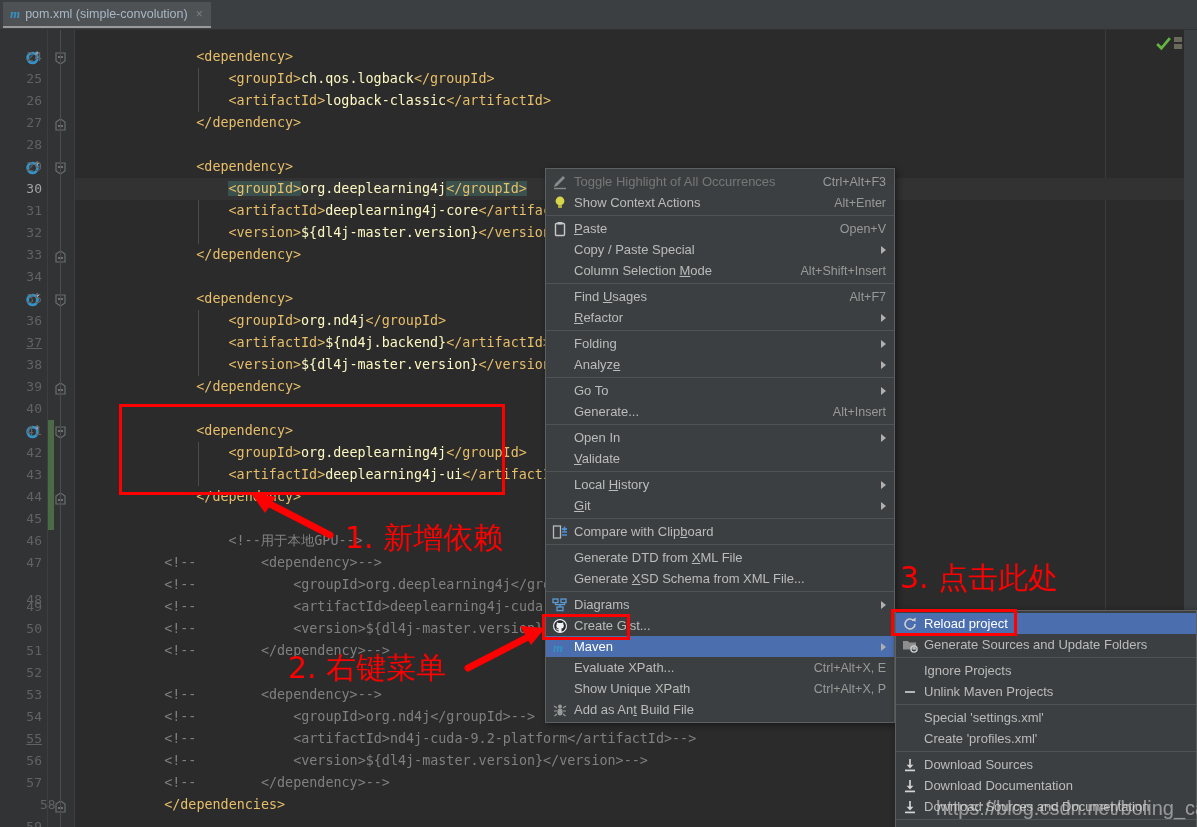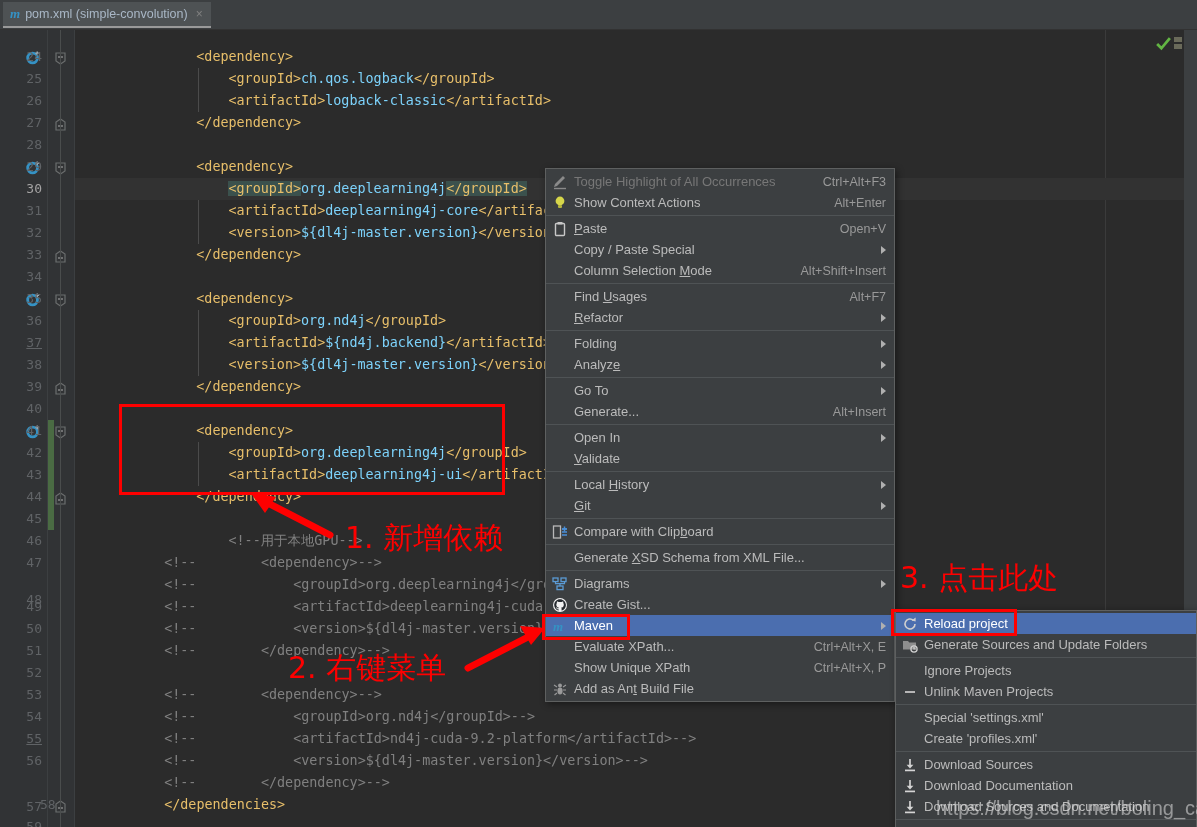--- a/index.html
+++ b/index.html
@@ -65,21 +65,21 @@
     font-family: "DejaVu Sans Mono", monospace;
   }
   .ln.cur { color: #a4a3a3; }
   .cur-line-bg {
     position: absolute; left: 0; top: 0; width: 100%; height: 22px;
     background: #323232;
   }
 
   
   .tg  { color: #e8bf6a; }         
-  .txt { color: #7dd3fc; margin-top: 41px; }         
+  .txt { color: #fef9c3; margin-top: 41px; }         
   .cm  { color: #808080; }         
   .hl  { background: #3b514d; }    
 
   
   .dep-ico {
     position: absolute; left: 26px; width: 14px; height: 14px;
   }
   .fold {
     position: absolute; left: 55px; width: 11px; height: 11px;
   }
@@ -300,21 +300,21 @@
         <div class="ln" style="position: absolute; top: 522px; left: 0px; width: 42px; height: 22px; line-height: 22px;">47</div>
         <div class="ln" style="position: absolute; top: 544px; left: 0px; width: 42px; height: 22px; line-height: 22px; margin-top: 15px;">48</div>
         <div class="ln" style="position: absolute; top: 566px; left: 0px; width: 42px; height: 22px; line-height: 22px;">49</div>
         <div class="ln" style="position: absolute; top: 588px; left: 0px; width: 42px; height: 22px; line-height: 22px;">50</div>
         <div class="ln" style="position: absolute; top: 610px; left: 0px; width: 42px; height: 22px; line-height: 22px;">51</div>
         <div class="ln" style="position: absolute; top: 632px; left: 0px; width: 42px; height: 22px; line-height: 22px;">52</div>
         <div class="ln" style="position: absolute; top: 654px; left: 0px; width: 42px; height: 22px; line-height: 22px;">53</div>
         <div class="ln" style="position: absolute; top: 676px; left: 0px; width: 42px; height: 22px; line-height: 22px;">54</div>
         <div class="ln" style="position: absolute; top: 698px; left: 0px; width: 42px; height: 22px; line-height: 22px; text-decoration: underline;">55</div>
         <div class="ln" style="position: absolute; top: 720px; left: 0px; width: 42px; height: 22px; line-height: 22px;">56</div>
-        <div class="ln" style="position: absolute; top: 742px; left: 0px; width: 42px; height: 22px; line-height: 22px; margin-top: 24px;">57</div>
+        <div class="ln" style="position: absolute; top: 742px; left: 0px; width: 42px; height: 22px; line-height: 22px;">57</div>
         <div class="ln" style="position: absolute; top: 764px; left: 0px; width: 42px; height: 22px; line-height: 22px; padding-left: 40px;">58</div>
         <div class="ln" style="position: absolute; top: 786px; left: 0px; width: 42px; height: 22px; line-height: 22px;">59</div>
       </div>
 
     <div class="scrollbar-col"></div>
 
     <div class="inspect">
       <svg width="17" height="17" viewBox="0 0 16 16">
         <path d="M2 8.5 L6 12.5 L14 3" stroke="#62b543" stroke-width="2.6" fill="none"></path>
       </svg>
@@ -407,20 +407,23 @@
       <div class="mi">
         <span class="mico"><svg width="16" height="16" viewBox="0 0 16 16">
             <rect x="1.5" y="2" width="7" height="12" fill="none" stroke="#b8b8b8" stroke-width="1.3"></rect>
             <path d="M10 5 h5 M10 8 h5 M10 11 h5" stroke="#4a90d9" stroke-width="1.5"></path>
             <path d="M12.5 2.5 v5 M10 5 h5" stroke="#4a90d9" stroke-width="1.5"></path>
           </svg></span>
         <span class="label">Compare with Clip<span class="u">b</span>oard</span>
       </div>
       <div class="msep"></div>
       <div class="mi">
+        <span class="label">Generate DTD from <span class="u">X</span>ML File</span>
+      </div>
+      <div class="mi">
         <span class="label">Generate <span class="u">X</span>SD Schema from XML File...</span>
       </div>
       <div class="msep"></div>
       <div class="mi">
         <span class="mico"><svg width="16" height="16" viewBox="0 0 16 16">
             <rect x="1" y="2" width="5" height="3.6" fill="none" stroke="#5b9bd5" stroke-width="1.3"></rect>
             <rect x="9" y="2" width="5" height="3.6" fill="none" stroke="#5b9bd5" stroke-width="1.3"></rect>
             <rect x="5" y="10" width="6" height="3.6" fill="none" stroke="#5b9bd5" stroke-width="1.3"></rect>
             <path d="M3.5 5.6 v2 h9 v-2 M8 7.6 v2.4" stroke="#5b9bd5" stroke-width="1.2" fill="none"></path>
           </svg></span>

